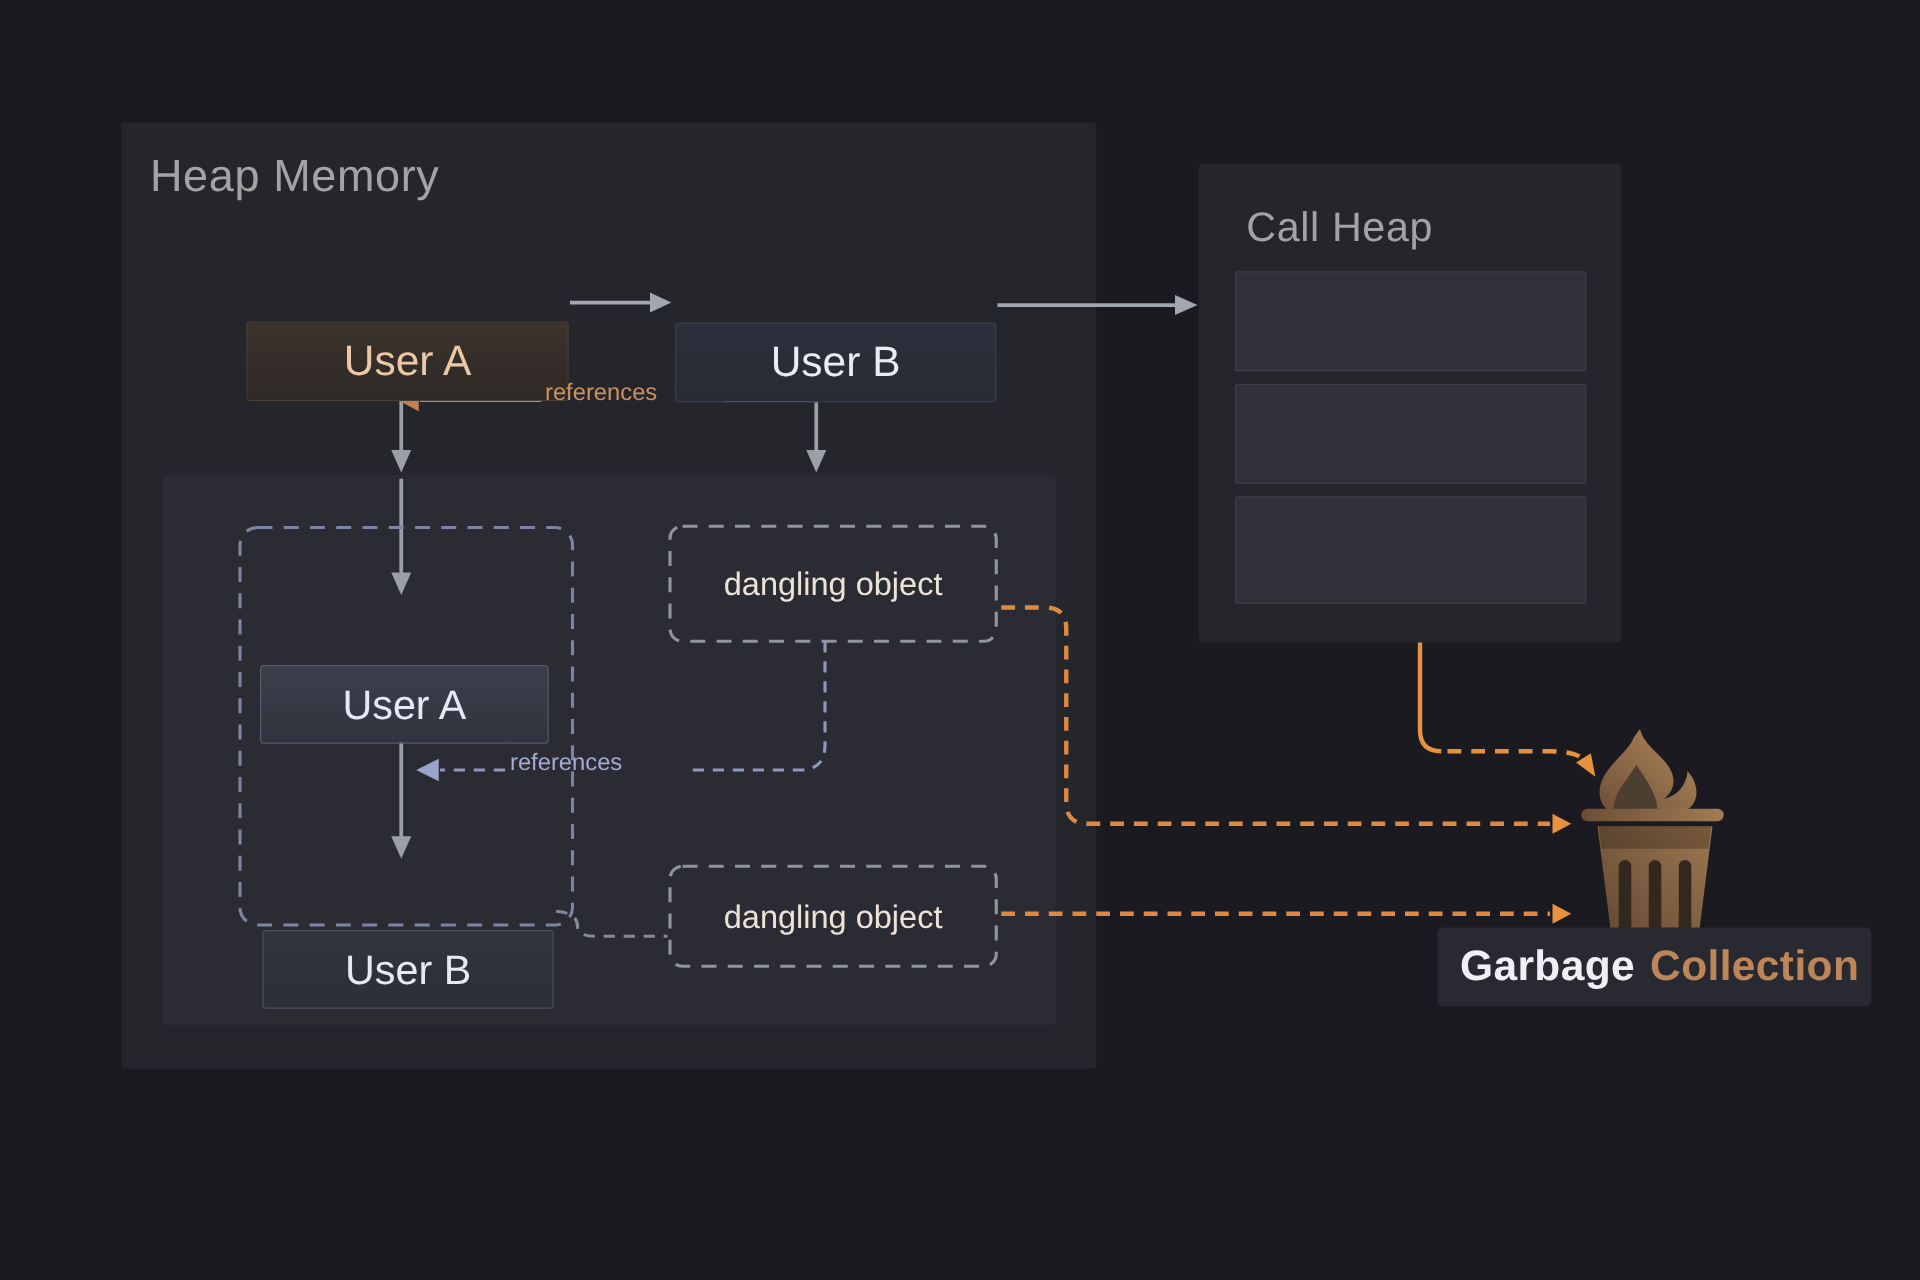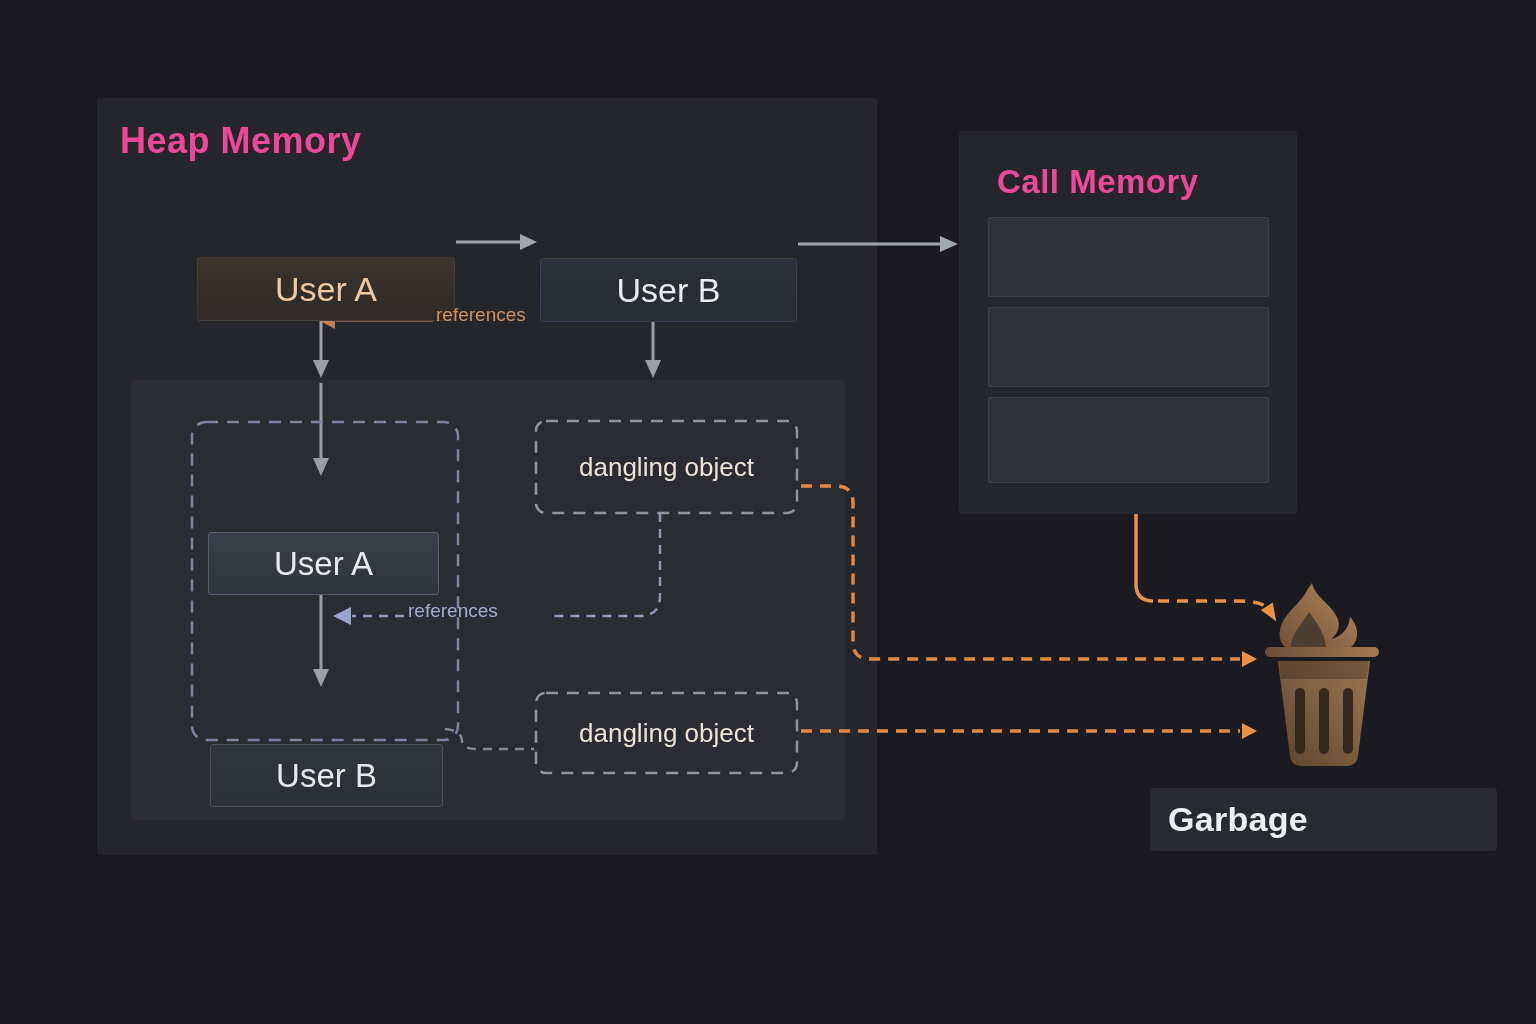--- a/index.html
+++ b/index.html
@@ -7,21 +7,21 @@
     position:relative;width:1536px;height:1024px;overflow:hidden;
     background:#1a1a20;
     font-family:"Liberation Sans", sans-serif;
     -webkit-font-smoothing:antialiased;
   }
   .abs{position:absolute;}
   .panel{position:absolute;border-radius:3px;}
   #heap-panel{left:97px;top:98px;width:780px;height:757px;background:#25252c;}
   #heap-inner-panel{left:130px;top:380px;width:715px;height:440px;background:#2b2b33;}
   #callstack-panel{left:959px;top:131px;width:338px;height:383px;background:#25252c;}
-  .panel-title{color:#ec4899;font-weight:700;}
+  .panel-title{color:#a3a3a3;font-weight:400;}
   #heap-title{left:120px;top:120px;font-size:36px;letter-spacing:.5px;}
   #callstack-title{left:997px;top:163px;font-size:33px;letter-spacing:.5px;}
   .stack-slot{position:absolute;left:988px;width:281px;background:#2f3039;border:1px solid #3c3e48;border-radius:2px;box-sizing:border-box;}
   .node{
     position:absolute;display:flex;align-items:center;justify-content:center;
     box-sizing:border-box;border-radius:3px;font-size:34px;font-weight:400;margin-top:48px;
   }
   #node-user-a-top{left:197px;top:209px;width:258px;height:64px;
     background:linear-gradient(180deg,#3a332d 0%,#332d29 60%,#2f2a27 100%);
     border:1px solid rgba(255,235,210,0.07);color:#ecc8a4;}
@@ -37,21 +37,21 @@
   .dangling-label{
     position:absolute;display:flex;align-items:center;justify-content:center;
     color:#ece3d6;font-size:26px;font-weight:400;
   }
   #dangling-1-label{left:536px;top:421px;width:261px;height:92px;}
   #dangling-2-label{left:536px;top:693px;width:261px;height:80px;}
   .ref-label{position:absolute;font-size:19px;font-weight:400;}
   #references-top{left:436px;top:304px;color:#cd9260;}
   #references-inner{left:408px;top:600px;color:#a4abd4;}
   #garbage-label{
-    left:1150px;top:788px;width:347px;height:63px;background:#282931;border-radius:4px;
+    left:1150px;top:742px;width:347px;height:63px;background:#282931;border-radius:4px;
     display:flex;align-items:center;padding-left:18px;box-sizing:border-box;
     font-size:34px;font-weight:600;letter-spacing:.3px;
   }
   #garbage-word{color:#eef0f4;}
   #collection-word{color:#bd8659;margin-left:12px;}
   svg{position:absolute;left:0;top:0;pointer-events:none;}
 </style>
 </head>
 <body>
 
@@ -158,21 +158,21 @@
       <path d="M1278,661 L1370,661 L1358,756
         Q1357,766 1346,766 L1302,766 Q1291,766 1290,756 Z" fill="url(#gradCan)"></path>
       <path d="M1279,661 L1369,661 L1367,679 L1281,679 Z" fill="rgba(20,12,6,0.28)"></path>
       <rect x="1295" y="688" width="10" height="66" rx="5" fill="#33281f"></rect>
       <rect x="1319" y="688" width="10" height="66" rx="5" fill="#33281f"></rect>
       <rect x="1343" y="688" width="10" height="66" rx="5" fill="#33281f"></rect>
     </g>
   </svg>
 
   <div class="abs panel-title" id="heap-title">Heap Memory</div>
-  <div class="abs panel-title" id="callstack-title">Call Memory</div>
+  <div class="abs panel-title" id="callstack-title">Call Heap</div>
 
   <div class="node" id="node-user-a-top">
     <span>User A</span>
   </div>
   <div class="node" id="node-user-b-top">
     <span>User B</span>
   </div>
   <div class="ref-label" id="references-top">references</div>
 
   <div class="node" id="node-user-a-inner">
@@ -180,15 +180,16 @@
   </div>
   <div class="node" id="node-user-b-inner">
     <span>User B</span>
   </div>
   <div class="ref-label" id="references-inner">references</div>
   <div class="dangling-label" id="dangling-1-label">dangling object</div>
   <div class="dangling-label" id="dangling-2-label">dangling object</div>
 
   <div class="abs" id="garbage-label">
     <span id="garbage-word">Garbage</span>
+    <span id="collection-word">Collection</span>
   </div>
 
 </div>
 
 </body></html>

